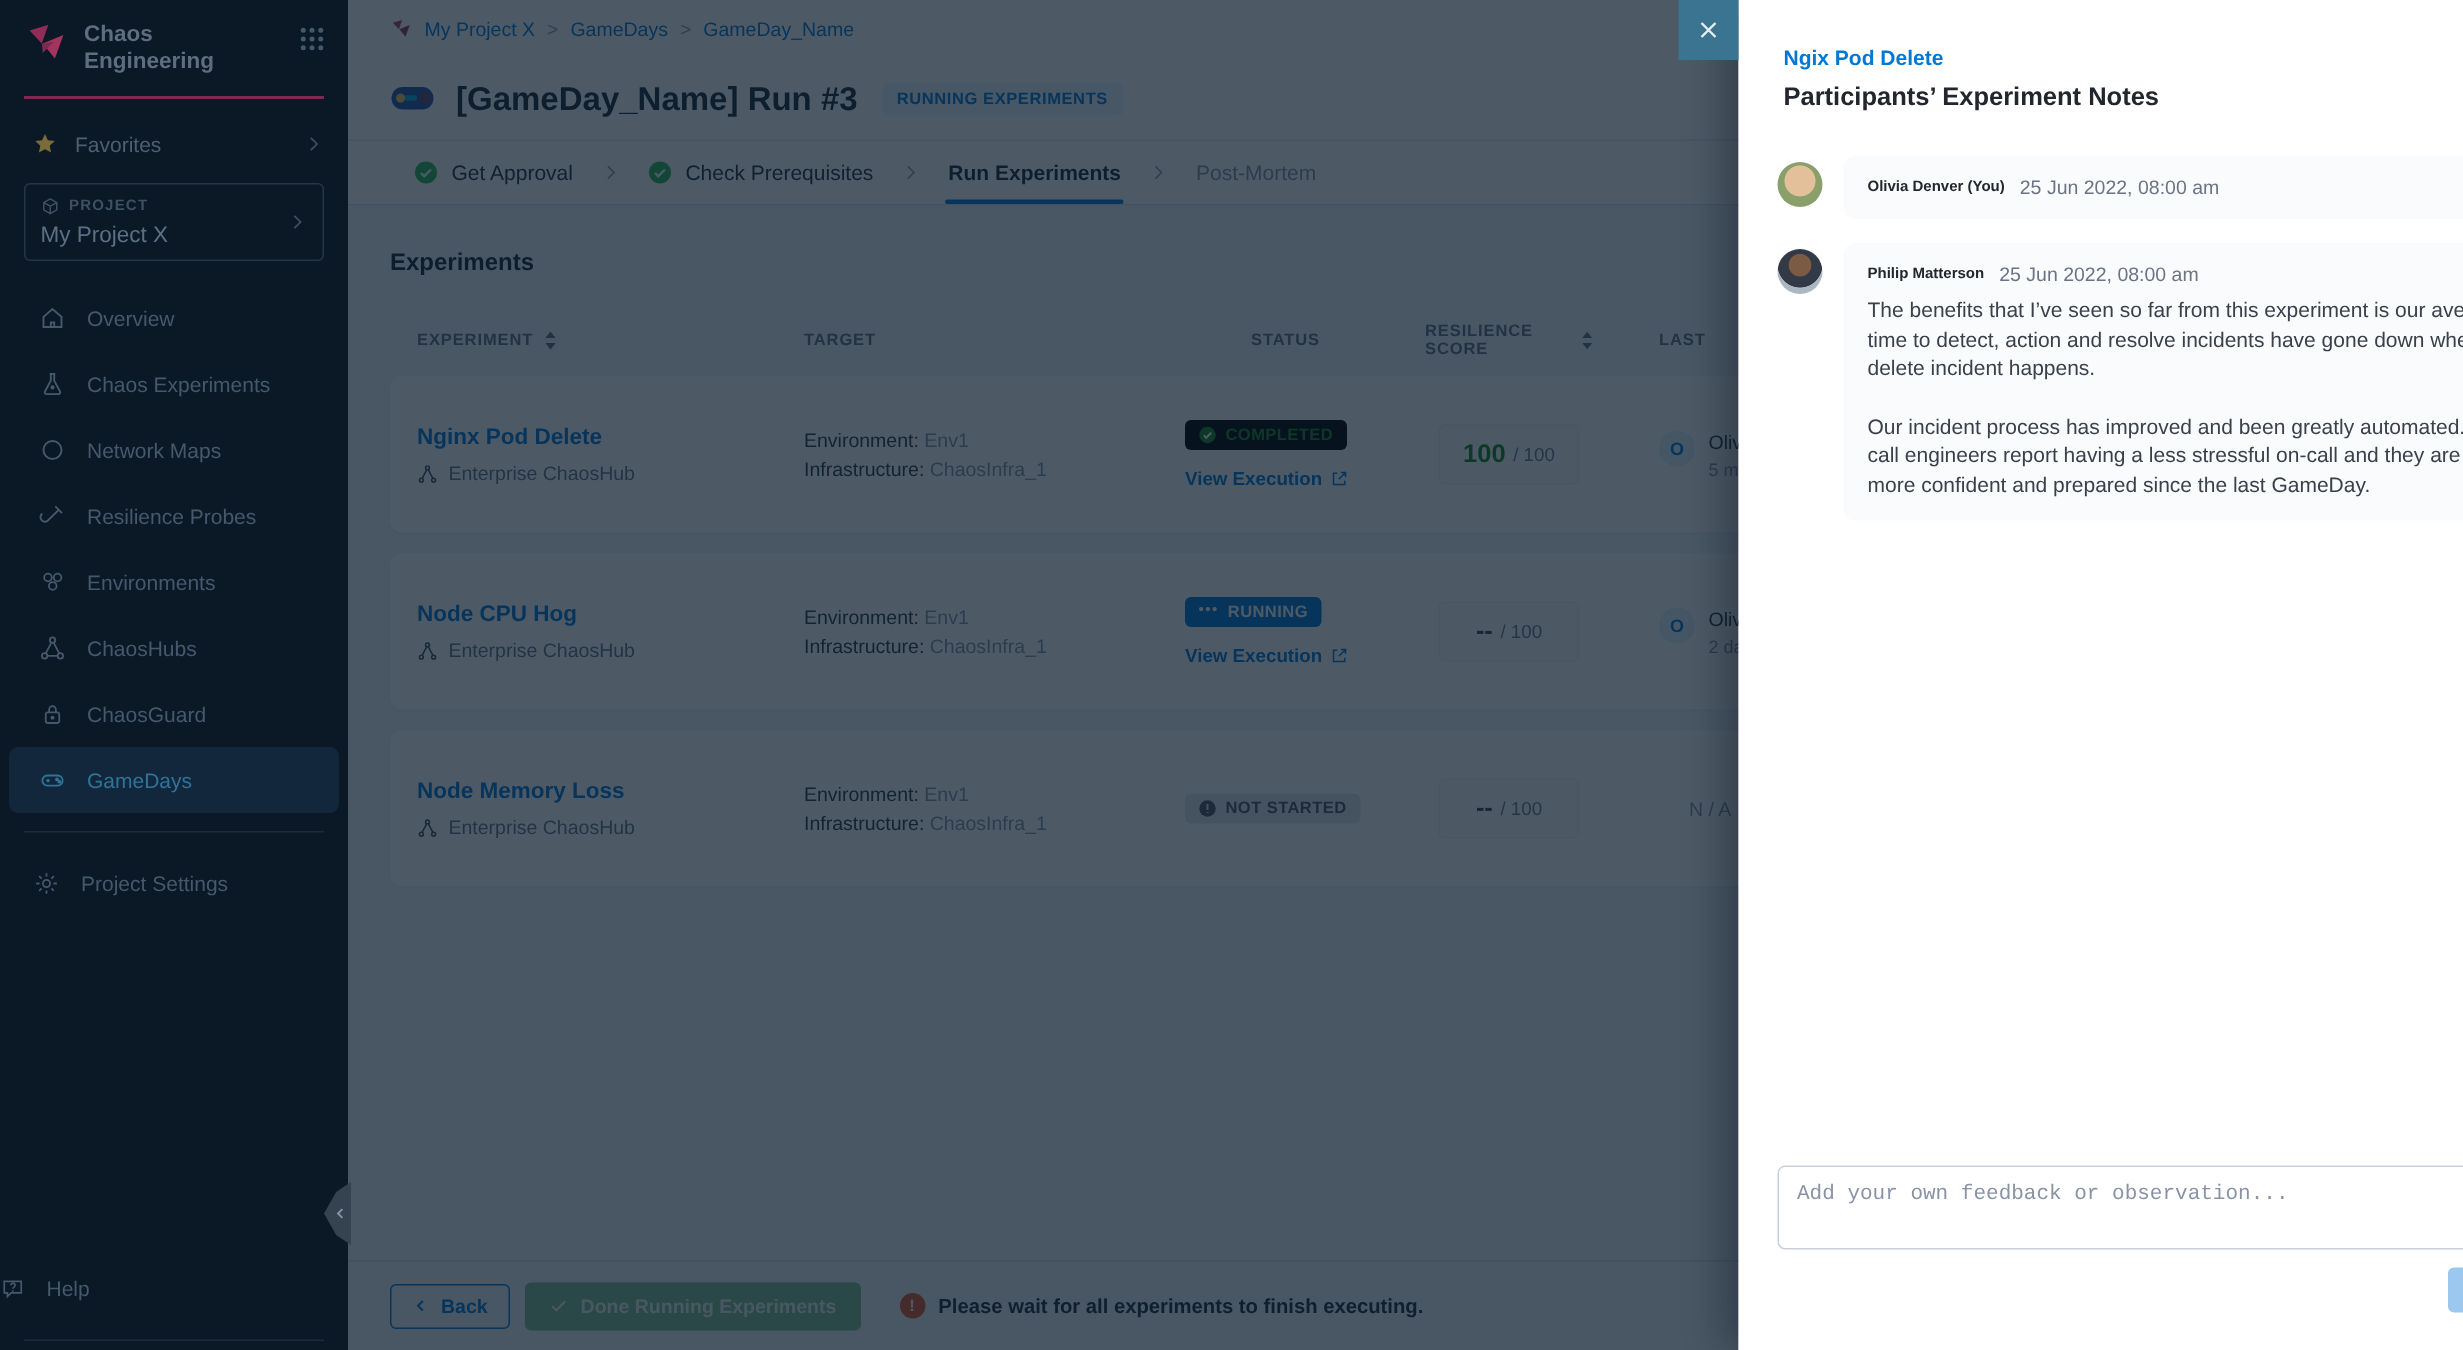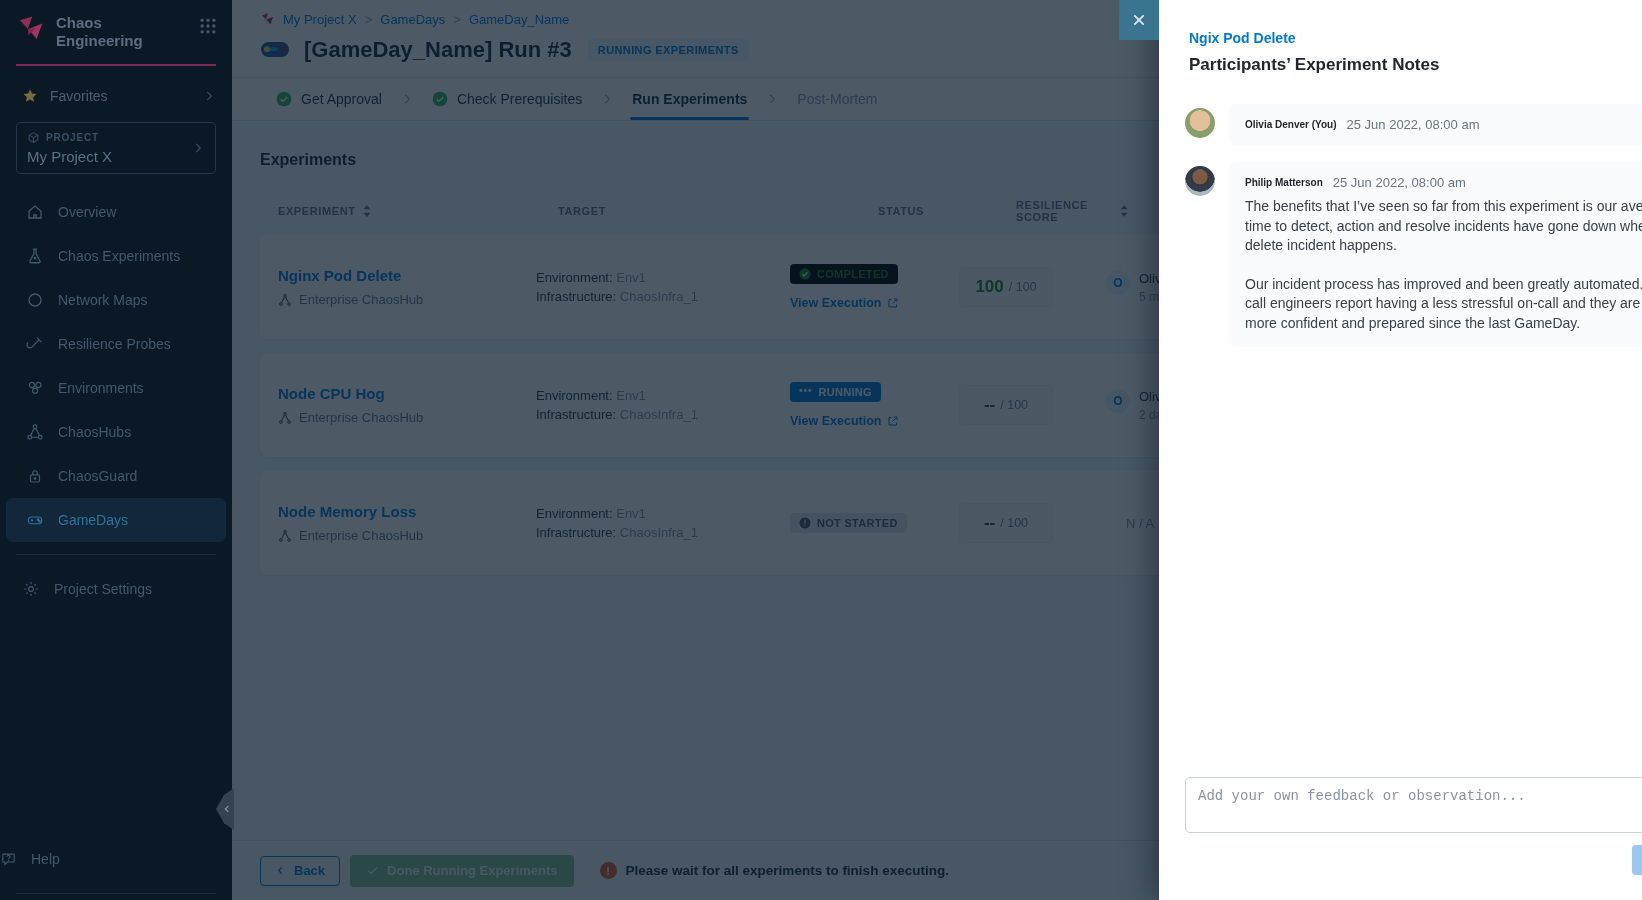--- a/index.html
+++ b/index.html
@@ -35,35 +35,35 @@
   .user-name { color:#5C7085; font-size:14px; }
   .collapse-tab { position:absolute; left:216px; top:788px; width:18px; height:42px; background:#35424F; z-index:55; clip-path:polygon(100% 0,100% 100%,45% 84%,0 50%,45% 16%); display:flex; align-items:center; justify-content:center; }
   .collapse-tab svg { width:10px; height:10px; color:#8694A6; margin-left:4px; }
 
   
   .main { position:absolute; left:232px; top:0; width:1410px; height:900px; background:#F0F3F8; z-index:1; }
   .mhead { background:#FFFFFF; padding:12px 0 0 28px; }
   .crumbs { display:flex; align-items:center; font-size:13px; color:#0278D5; }
   .crumbs .bc-logo { width:15px; height:15px; margin-right:8px; }
   .crumbs .sep { color:#98A1B0; margin:0 8px; }
-  .title-row { display:flex; align-items:center; margin-top:10px; padding-bottom:14px;text-align:right; }
+  .title-row { display:flex; align-items:center; margin-top:26px; padding-bottom:14px;text-align:right; }
   .gd-icon { width:30px; height:22px; margin-right:14px; }
   .page-title { font-size:22px; font-weight:700; color:#1B2A3A; }
   .run-badge { margin-left:16px; background:rgba(2,120,213,0.09); color:#0278D5; font-size:11px; font-weight:700; letter-spacing:.4px; padding:5px 10px; border-radius:4px; }
   .tabbar { background:#fff; border-top:1px solid #E2E6ED; border-bottom:1px solid #DADFE7; height:44px; display:flex; align-items:center; padding-left:44px; }
   .step { position:relative; display:flex; align-items:center; font-size:14px; color:#2A3140; }
   .step .scheck { width:16px; height:16px; margin-right:9px; }
   .step.active { font-weight:700; color:#1B2A3A; }
   .step.active::after { content:""; position:absolute; left:-2px; right:-2px; bottom:-13px; height:3px; background:#0278D5; border-radius:2px; }
   .step.upcoming { color:#8B92A5; }
   .step-chev { width:14px; height:14px; color:#9AA3B2; margin:0 18px; }
 
   .section-title { margin:30px 0 0 28px; font-size:16px; font-weight:700; color:#1E2736; }
   .thead, .trow { display:grid; grid-template-columns:276px 254px 160px 112px 1fr; align-items:center; }
-  .thead { margin:30px 0 12px 28px;gap:22px; }
+  .thead { margin:30px 0 12px 28px; }
   .th { font-size:11px; font-weight:700; letter-spacing:.6px; color:#667084; display:flex; align-items:center; }
   .th.c1 { padding-left:18px; } .th.c3 { padding-left:44px; } .th.c4 { justify-content:center; } .th.c5 { padding-left:44px; }
   .sort-ic { width:10px; height:12px; margin-left:6px; color:#667084; }
   .trow { background:#fff; border-radius:8px; margin:0 0 14px 28px; height:104px; box-shadow:0 1px 2px rgba(20,30,45,.05); }
   .exp-cell { padding-left:18px; }
   .exp-name { color:#0278D5; font-size:15px; font-weight:700; cursor:pointer; }
   .hub-line { display:flex; align-items:center; color:#6B7485; font-size:13px; margin-top:8px; }
   .hub-line svg { width:14px; height:14px; margin-right:7px; color:#49515F; }
   .tgt-line { font-size:13px; color:#2E3947; line-height:19px; }
   .tgt-line .val { color:#8A93A5; }

